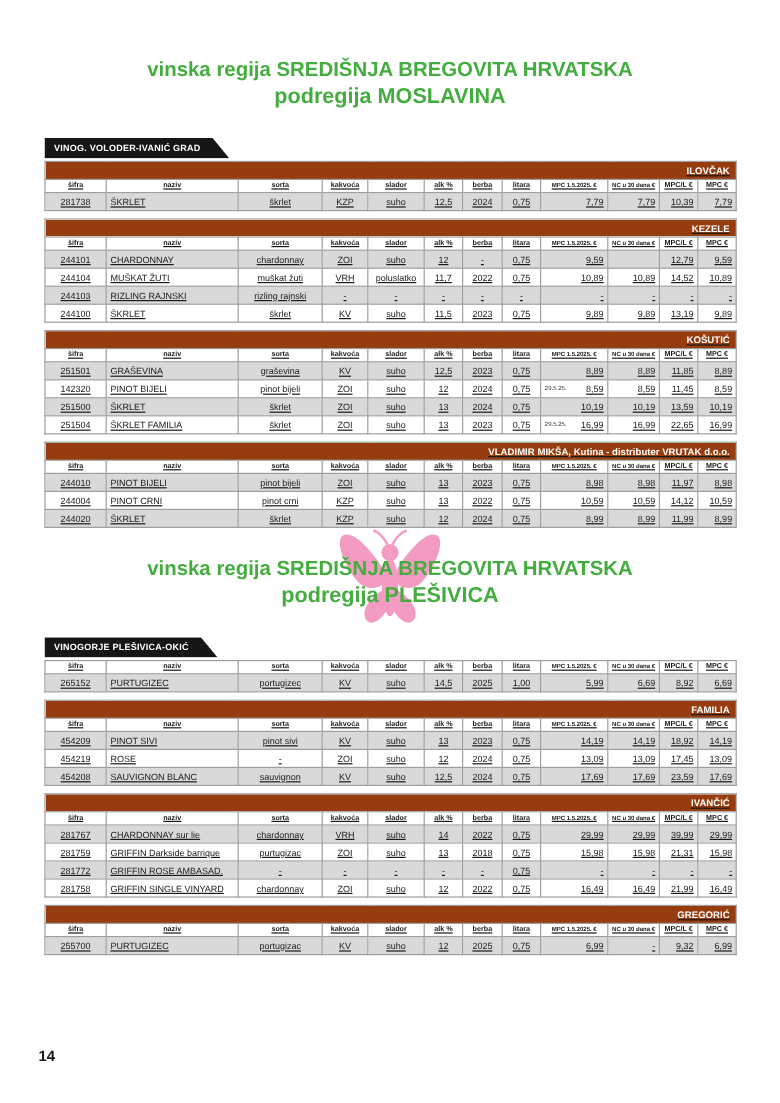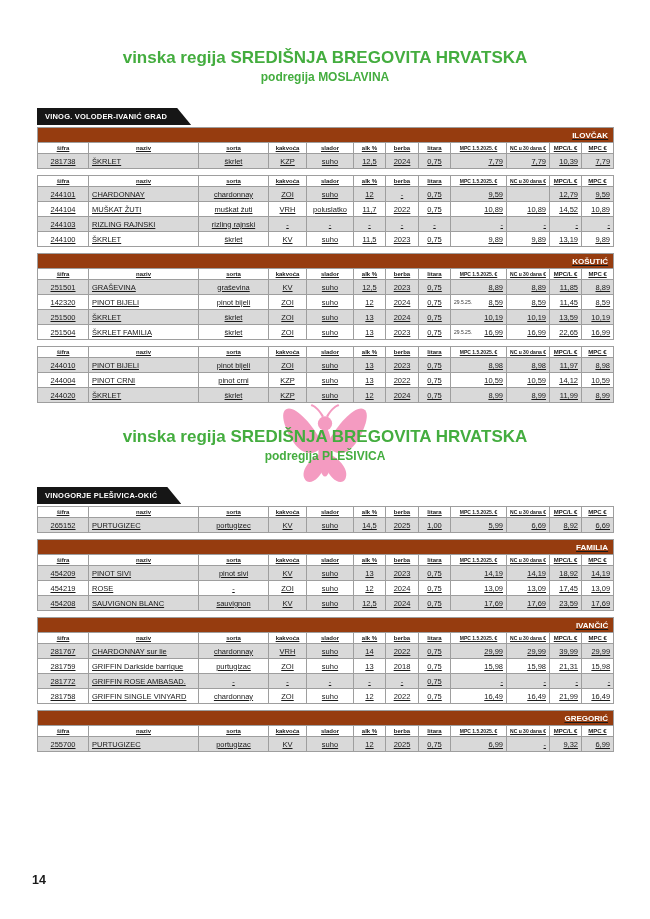--- a/index.html
+++ b/index.html
@@ -10,21 +10,21 @@
     --grid:#9e9e9e;
     --pink:#f49bc1;
   }
   html,body{margin:0;padding:0;}
   body{
     width:650px;height:919px;position:relative;background:#ffffff;
     font-family:"Liberation Sans", sans-serif;overflow:hidden;
   }
   .section-header{position:relative;text-align:center;color:var(--green);font-weight:bold;}
   .section-header .title{font-size:17px;letter-spacing:0px;position:relative;z-index:2;}
-  .section-header .subtitle{font-size:12px;margin-top:2px;position:relative;z-index:2;}
+  .section-header .subtitle{font-size:18px;margin-top:2px;position:relative;z-index:2;}
   #header-1{padding-top:48px;}
   #header-2{margin-top:24px;}
   .logo-wrap{position:absolute;left:50%;top:-24px;transform:translateX(-50%);z-index:1;}
   .tab{
     display:inline-block;background:var(--tab-black);color:#fff;
     font-size:7.5px;font-weight:bold;letter-spacing:.2px;
     padding:4px 24px 4px 8px;margin:24px 0 2px 37px;
     clip-path:polygon(0 0, calc(100% - 14px) 0, 100% 100%, 0 100%);
   }
   table.wine{
@@ -132,20 +132,23 @@
         <col style="width: 47px;">
         <col style="width: 32px;">
         <col style="width: 33px;">
         <col style="width: 32px;">
         <col style="width: 56px;">
         <col style="width: 43px;">
         <col style="width: 32px;">
         <col style="width: 32px;">
       </colgroup>
       <thead>
+        <tr class="producer-row">
+          <th class="producer" colspan="12">KEZELE</th>
+        </tr>
         <tr class="cols-row">
           <th>šifra</th>
           <th>naziv</th>
           <th>sorta</th>
           <th>kakvoća</th>
           <th>slador</th>
           <th>alk %</th>
           <th>berba</th>
           <th>litara</th>
           <th class="small-h">MPC 1.5.2025. €</th>
@@ -315,20 +318,23 @@
         <col style="width: 47px;">
         <col style="width: 32px;">
         <col style="width: 33px;">
         <col style="width: 32px;">
         <col style="width: 56px;">
         <col style="width: 43px;">
         <col style="width: 32px;">
         <col style="width: 32px;">
       </colgroup>
       <thead>
+        <tr class="producer-row">
+          <th class="producer" colspan="12">VLADIMIR MIKŠA, Kutina - distributer VRUTAK d.o.o.</th>
+        </tr>
         <tr class="cols-row">
           <th>šifra</th>
           <th>naziv</th>
           <th>sorta</th>
           <th>kakvoća</th>
           <th>slador</th>
           <th>alk %</th>
           <th>berba</th>
           <th>litara</th>
           <th class="small-h">MPC 1.5.2025. €</th>

